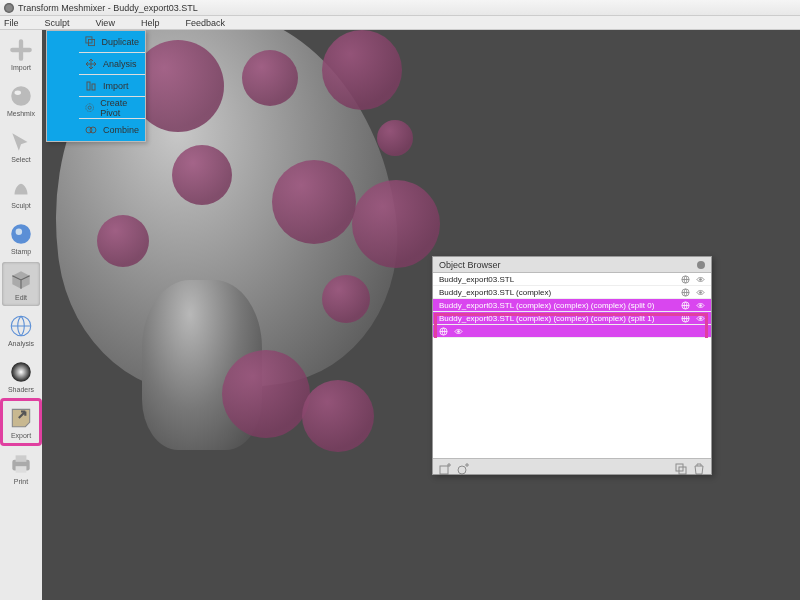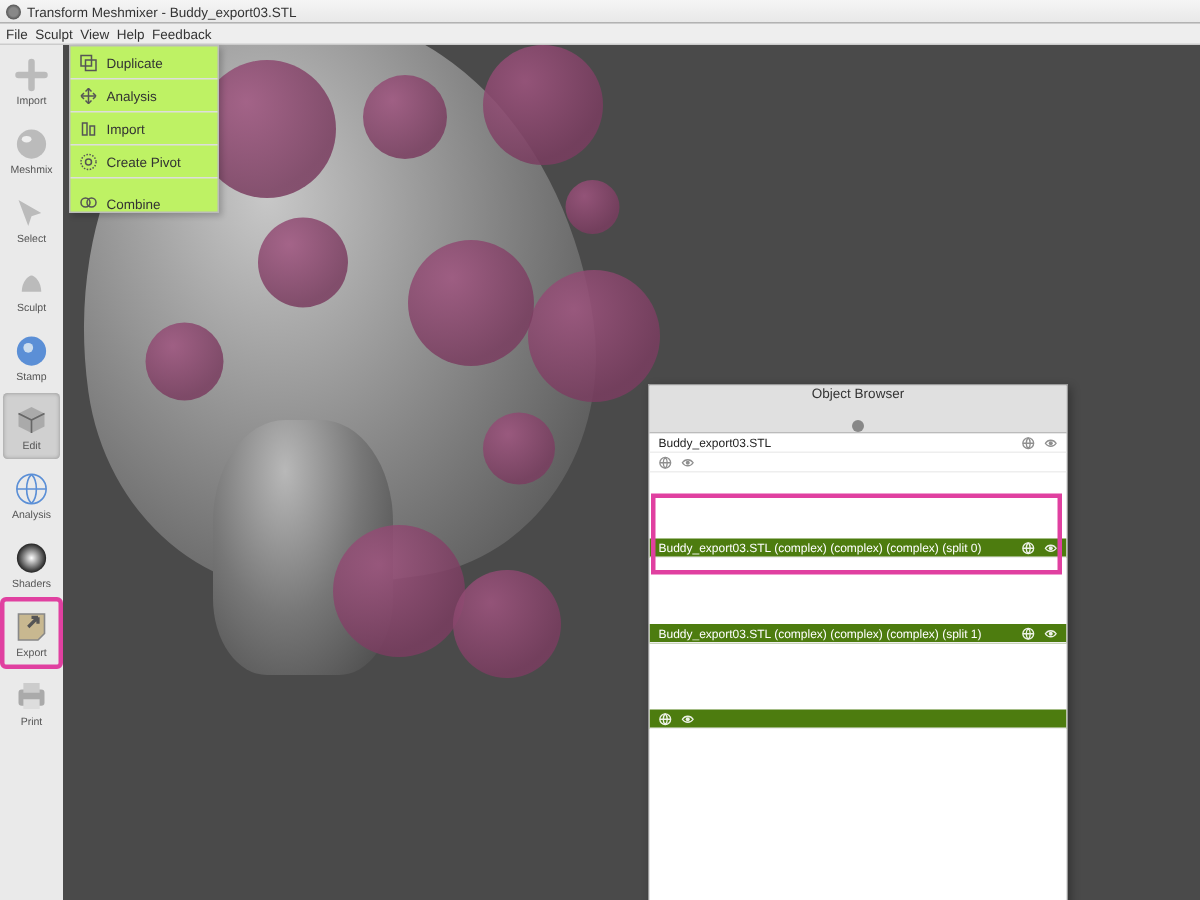--- a/index.html
+++ b/index.html
@@ -1,50 +1,50 @@
 <!DOCTYPE html>
 <html><head>
 <meta charset="utf-8">
 <style>
   * { box-sizing: border-box; margin: 0; padding: 0; font-family: Arial, sans-serif; }
   body { width: 800px; height: 600px; overflow: hidden; background: #4a4a4a; position: relative; }
   
   .titlebar { height: 16px; background: linear-gradient(#f5f5f5, #e8e8e8); display: flex; align-items: center; padding: 0 4px; font-size: 9px; color: #333; border-bottom: 1px solid #ccc; }
   .titlebar-icon { width: 10px; height: 10px; background: radial-gradient(circle, #888 40%, #555 70%); border-radius: 50%; margin-right: 4px; }
   
-  .menubar { height: 14px; background: #eee; display: flex; align-items: center; padding: 0 4px; gap: 5px; font-size: 9px; color: #333; border-bottom: 1px solid #ccc; }
+  .menubar { height: 14px; background: #eee; display: flex; align-items: center; padding: 0 4px; gap: 26px; font-size: 9px; color: #333; border-bottom: 1px solid #ccc; }
   
   .main { display: flex; height: calc(600px - 30px); position: relative; }
   
   .left-toolbar { width: 42px; background: #eaeaea; display: flex; flex-direction: column; padding: 2px 0; gap: 2px; z-index: 5; }
   .tool-btn { width: 38px; height: 44px; margin: 0 auto; display: flex; flex-direction: column; align-items: center; justify-content: center; cursor: pointer; border-radius: 3px; }
   .tool-btn.active { background: #d0d0d0; box-shadow: inset 0 0 3px rgba(0,0,0,.3); }
   .tool-btn.highlight { outline: 3px solid #e040a0; outline-offset: -1px; border-radius: 2px; }
   .tool-icon { width: 26px; height: 26px; display: flex; align-items: center; justify-content: center; }
   .tool-label { font-size: 7px; color: #555; margin-top: 1px; }
   
-  .edit-menu { position: absolute; left: 46px; top: 30px; width: 100px; background: #bef264; border: 1px solid #bbb; box-shadow: 2px 2px 4px rgba(0,0,0,.2); z-index: 8; }
+  .edit-menu { position: absolute; left: 46px; top: 30px; width: 100px; background: #0ea5e9; border: 1px solid #bbb; box-shadow: 2px 2px 4px rgba(0,0,0,.2); z-index: 8; padding-left: 32px; }
   .edit-item { display: flex; align-items: center; height: 22px; padding: 0 6px; font-size: 9px; color: #333; cursor: pointer; border-bottom: 1px solid #ddd; }
-  .edit-item:last-child { border-bottom: none; align-items: flex-end; }
+  .edit-item:last-child { border-bottom: none; }
   .edit-item-icon { width: 12px; height: 12px; margin-right: 6px; display: flex; align-items: center; justify-content: center; }
   
   .viewport { flex: 1; position: relative; background: #4a4a4a; overflow: hidden; }
   .sculpture { position: absolute; left: -20px; top: -30px; width: 420px; height: 480px; }
   .body { position: absolute; width: 100%; height: 100%; }
   .body-shape { position: absolute; background: radial-gradient(ellipse at 40% 30%, #c8c8c8, #888 50%, #555 90%); }
   .torso { left: 30px; top: 10px; width: 340px; height: 380px; border-radius: 50% 50% 40% 40% / 60% 60% 40% 40%; transform: rotate(-8deg); }
   .leg { left: 120px; top: 280px; width: 120px; height: 170px; border-radius: 40% 40% 30% 30%; background: radial-gradient(ellipse at 40% 20%, #b8b8b8, #777 50%, #4a4a4a 95%); }
   .dot { position: absolute; border-radius: 50%; background: radial-gradient(circle at 35% 30%, #a05580, #7a3d60 70%); opacity: 0.85; }
   
   .object-browser { position: absolute; right: 88px; top: 256px; width: 280px; background: #eee; border: 1px solid #999; box-shadow: 2px 2px 6px rgba(0,0,0,.3); z-index: 10; }
-  .ob-header { height: 32px; background: #e0e0e0; display: flex; align-items: center; justify-content: space-between; padding: 0 6px; font-size: 9px; color: #333; border-bottom: 1px solid #bbb; flex-direction: column; }
+  .ob-header { height: 16px; background: #e0e0e0; display: flex; align-items: center; justify-content: space-between; padding: 0 6px; font-size: 9px; color: #333; border-bottom: 1px solid #bbb; }
   .ob-close { width: 8px; height: 8px; border-radius: 50%; background: #888; cursor: pointer; }
   .ob-list { background: #fff; max-height: 200px; overflow: hidden; }
   .ob-row { display: flex; align-items: center; height: 13px; padding: 0 6px; font-size: 8px; color: #222; border-bottom: 1px solid #eee; }
-  .ob-row.selected { background: #4d7c0f; color: #fff; margin-top: 44px; }
+  .ob-row.selected { background: #d946ef; color: #fff; }
   .ob-row-label { flex: 1; white-space: nowrap; overflow: hidden; }
   .ob-row-icons { display: flex; gap: 6px; }
   .ob-eye, .ob-globe { width: 9px; height: 9px; opacity: .5; }
   .ob-eye svg, .ob-globe svg { width: 100%; height: 100%; }
   .ob-row.selected .ob-eye, .ob-row.selected .ob-globe { opacity: .9; }
   .ob-highlight-box { position: absolute; border: 3px solid #e040a0; pointer-events: none; }
   .ob-footer { height: 16px; background: #e0e0e0; display: flex; align-items: center; justify-content: space-between; padding: 0 6px; border-top: 1px solid #bbb; }
   .ob-footer-group { display: flex; gap: 6px; }
   .ob-footer-btn { width: 12px; height: 12px; cursor: pointer; opacity: .6; }
 </style>
@@ -249,20 +249,21 @@
               <circle cx="5" cy="5" r="4" fill="none" stroke="currentColor"></circle>
               <path d="M1 5h8M5 1c2 2 2 6 0 8M5 1c-2 2-2 6 0 8" stroke="currentColor" fill="none"></path>
             </svg></span>
       <span class="ob-eye"><svg viewBox="0 0 10 10">
               <path d="M1 5c2-3 6-3 8 0-2 3-6 3-8 0z" fill="none" stroke="currentColor"></path>
               <circle cx="5" cy="5" r="1.5" fill="currentColor"></circle>
             </svg></span>
     </span>
       </div>
       <div class="ob-row">
+        <span class="ob-row-label">Buddy_export03.STL (complex)</span>
     <span class="ob-row-icons">
       <span class="ob-globe"><svg viewBox="0 0 10 10">
               <circle cx="5" cy="5" r="4" fill="none" stroke="currentColor"></circle>
               <path d="M1 5h8M5 1c2 2 2 6 0 8M5 1c-2 2-2 6 0 8" stroke="currentColor" fill="none"></path>
             </svg></span>
       <span class="ob-eye"><svg viewBox="0 0 10 10">
               <path d="M1 5c2-3 6-3 8 0-2 3-6 3-8 0z" fill="none" stroke="currentColor"></path>
               <circle cx="5" cy="5" r="1.5" fill="currentColor"></circle>
             </svg></span>
     </span>

